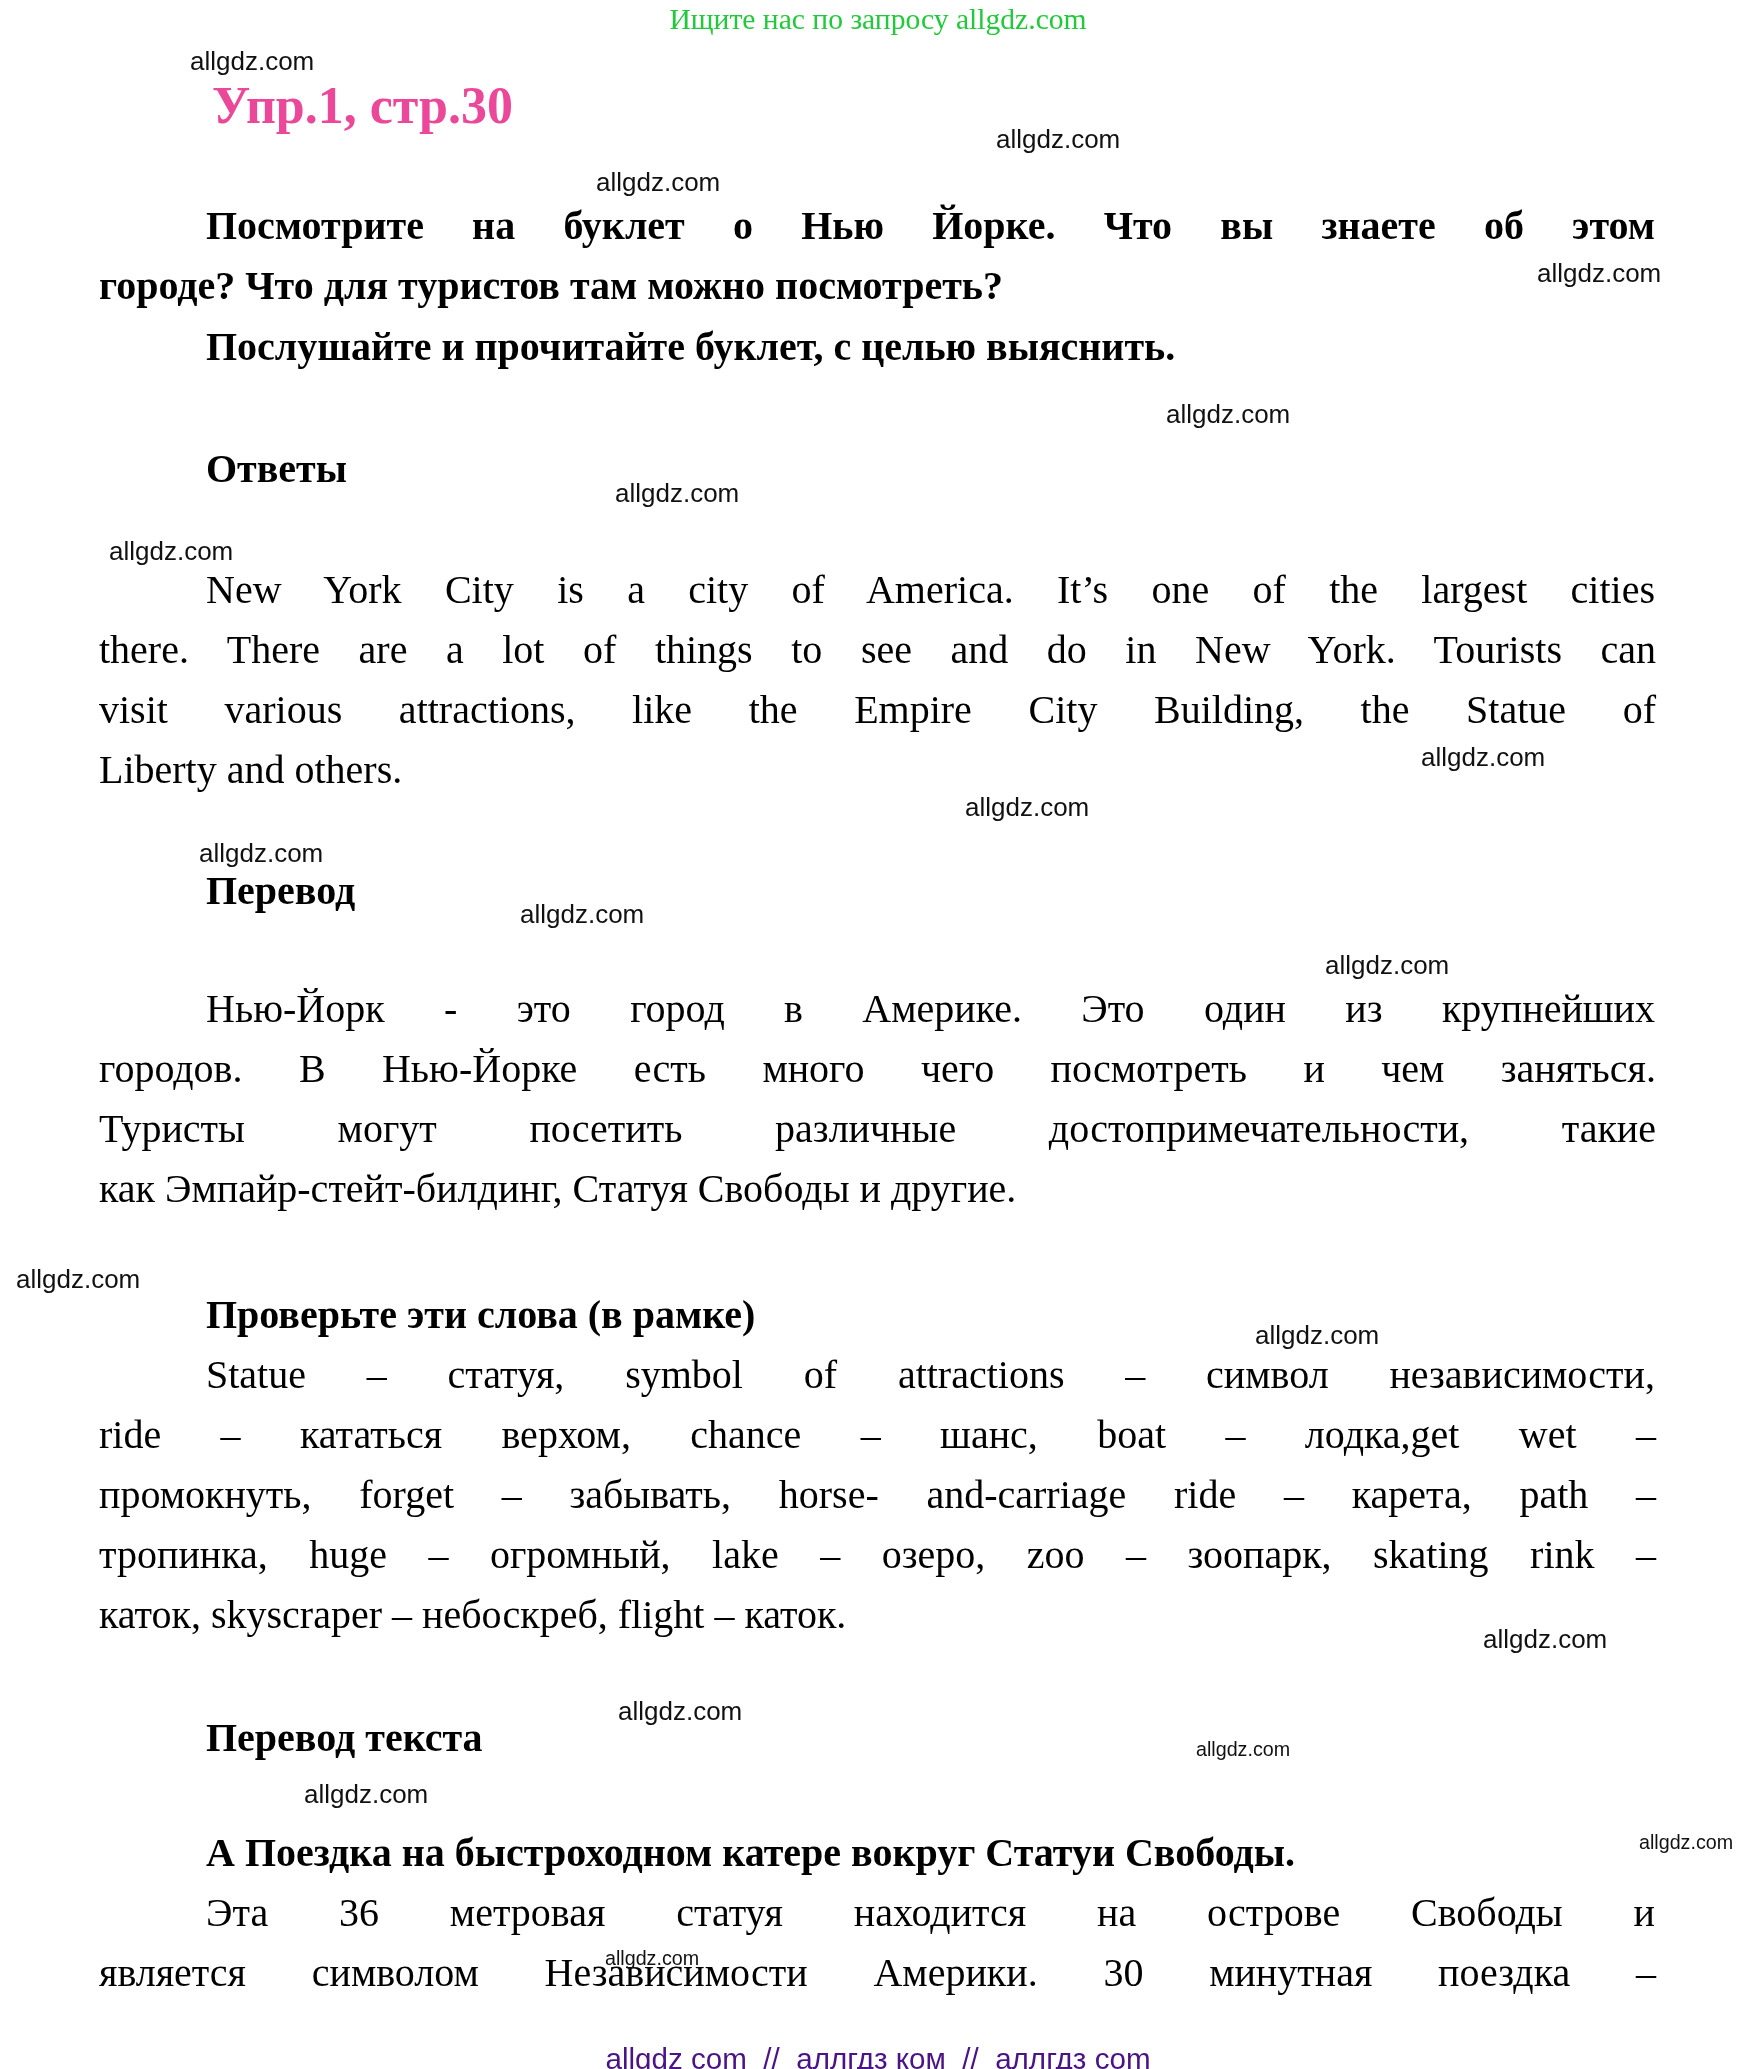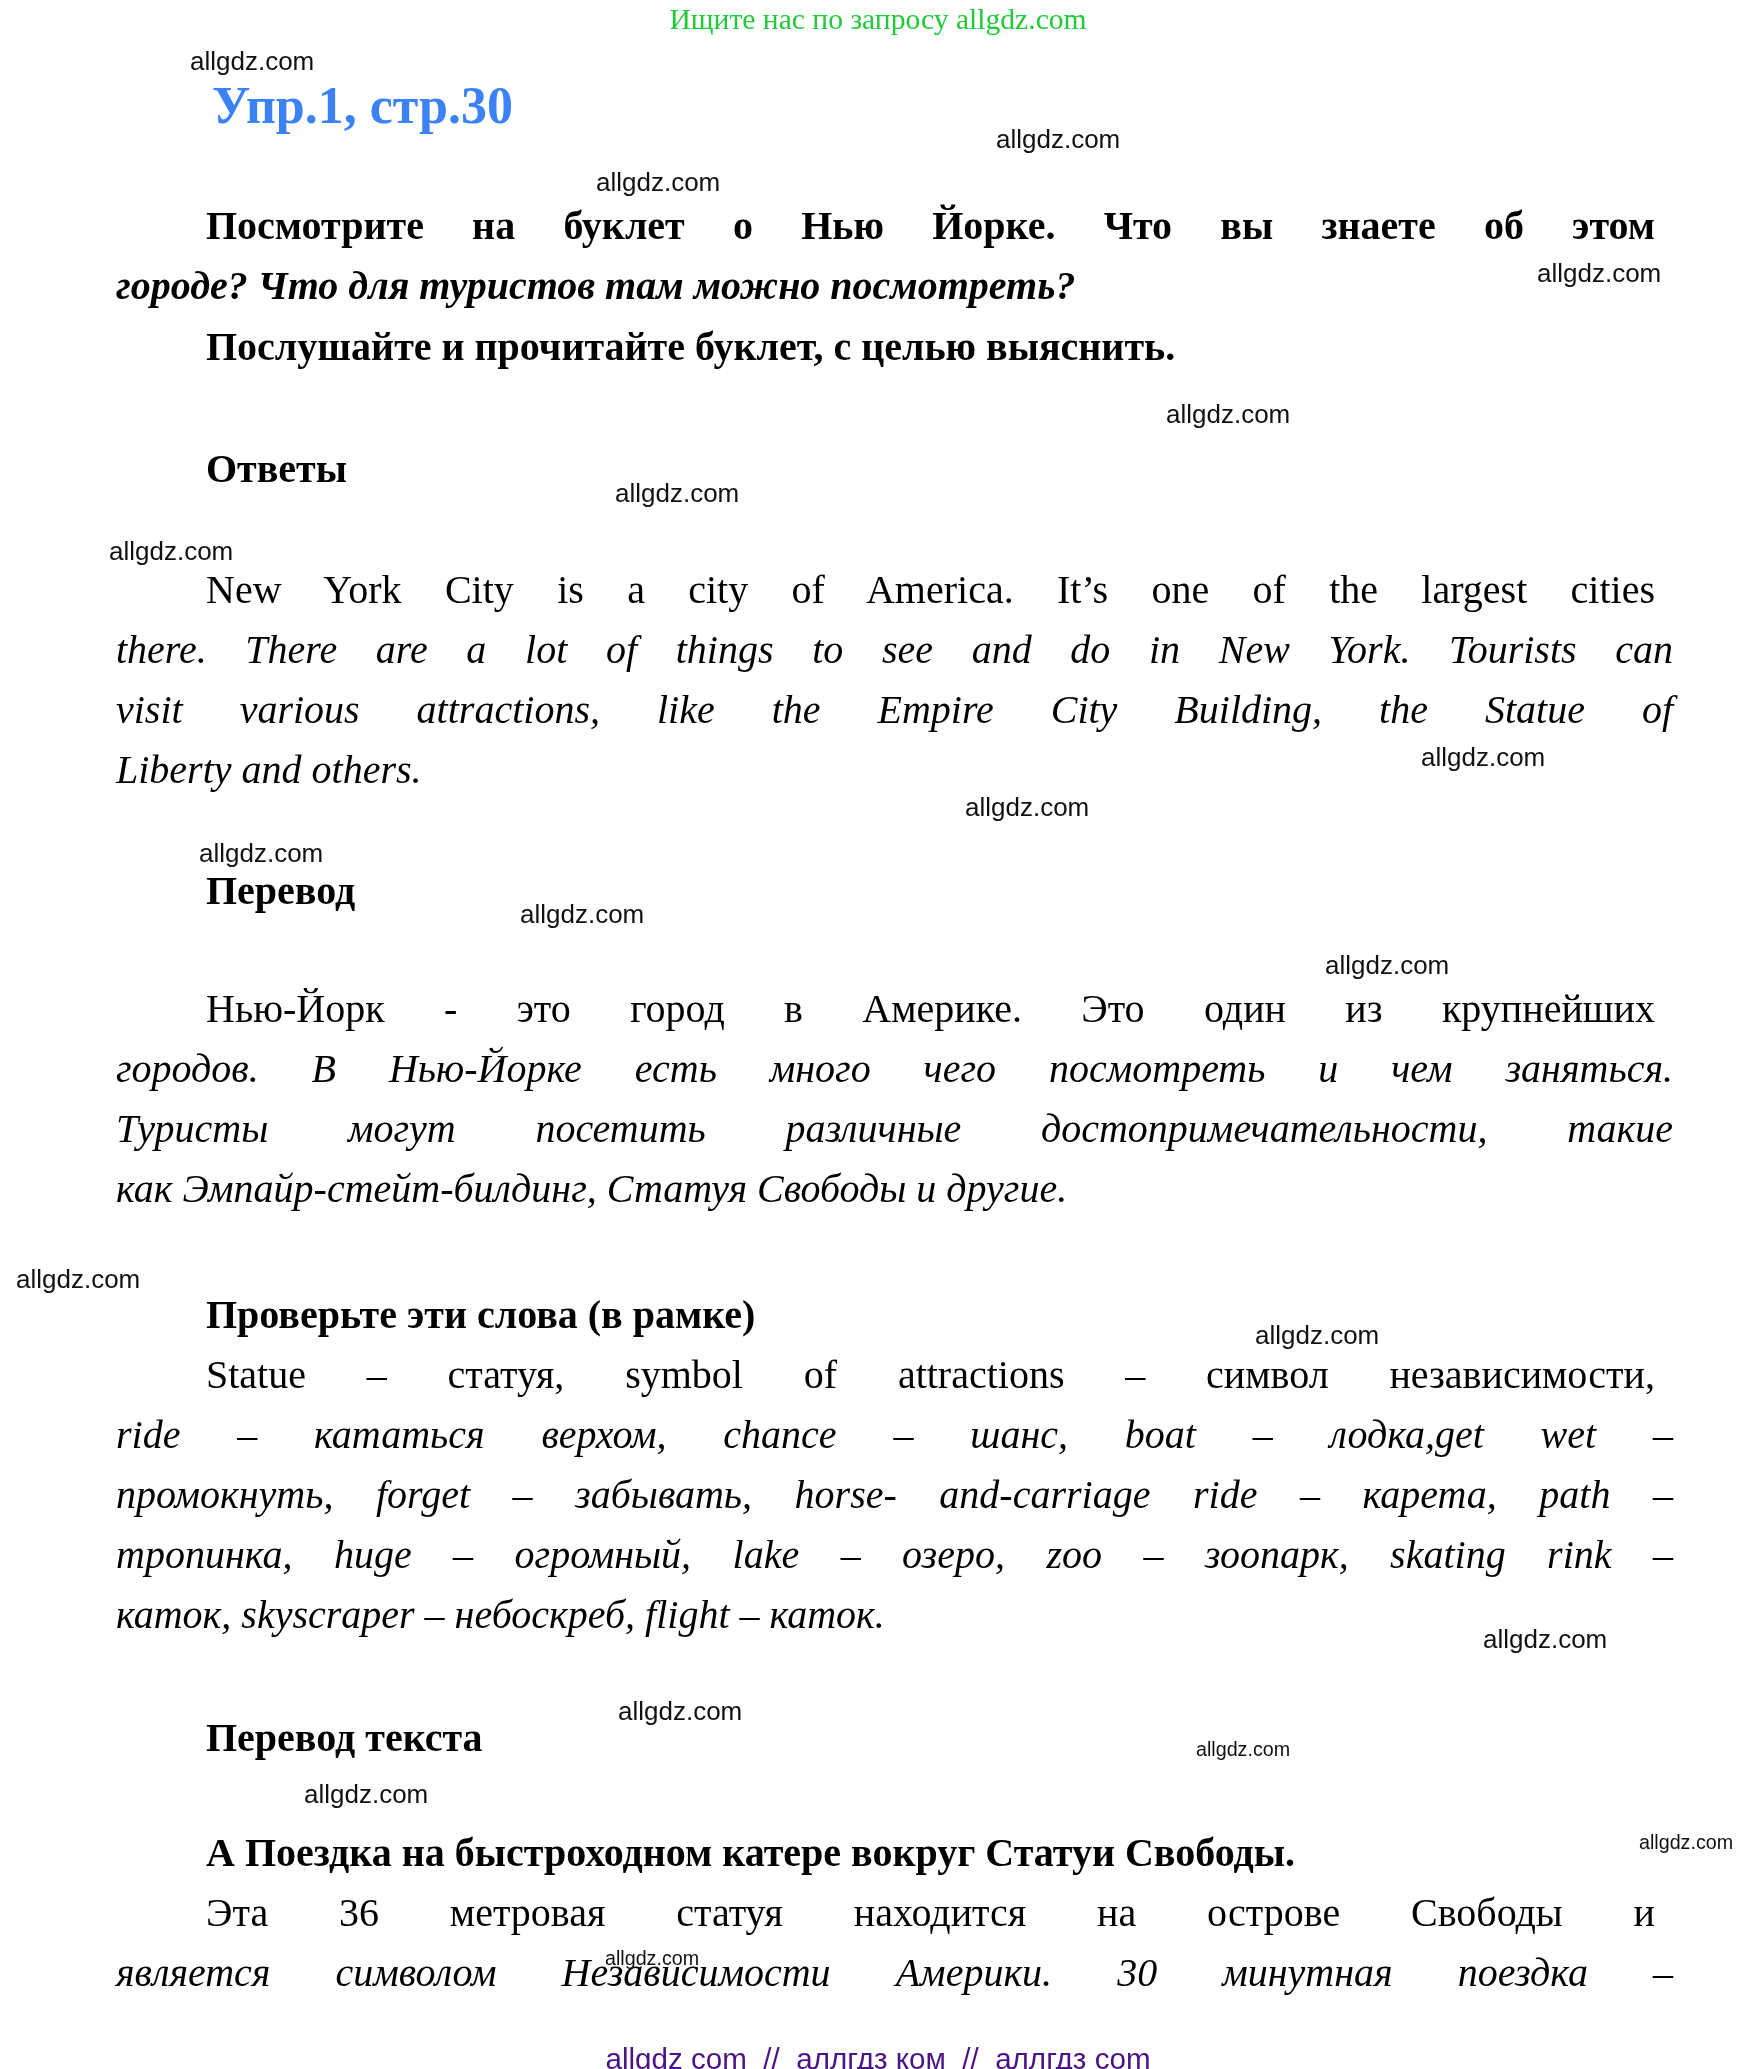--- a/index.html
+++ b/index.html
@@ -10,28 +10,28 @@
     text-align: center; font-family: Liberation Serif, serif;
     font-size: 29.6px; color: #22c93a;
   }
   .banner-bottom {
     left: 0; width: 1756px; top: 2040px; height: 38px; line-height: 38px;
     text-align: center; font-family: "Liberation Sans", sans-serif;
     font-size: 29.6px; color: #4a1486; white-space: pre;
   }
   .title {
     left: 212px; top: 77px; line-height: 57px;
-    font-family: "Liberation Serif", serif; font-weight: bold; font-size: 52px; color: #3b82f6;
+    font-family: "Liberation Serif", serif; font-weight: bold; font-size: 52px; color: #ec4899;
   }
   .line {
     position: absolute; white-space: nowrap; height: 54px; line-height: 54px;
     font-family: "Liberation Serif", serif; font-size: 40px; color: #000;
   }
   .bold { font-weight: bold; }
-  .full { left: 116px; width: 1557px; font-style: italic; }
+  .full { left: 99px; width: 1557px; }
   .ind { left: 206px; width: 1449px; }
   .just { text-align: justify; text-align-last: justify; }
   .wm {
     position: absolute; white-space: nowrap; font-family: "Liberation Sans", sans-serif;
     font-size: 26px; line-height: 30px; color: #111111;
   }
   .wm.small { font-size: 19.7px; line-height: 23px; }
 </style>
 </head>
 <body>

